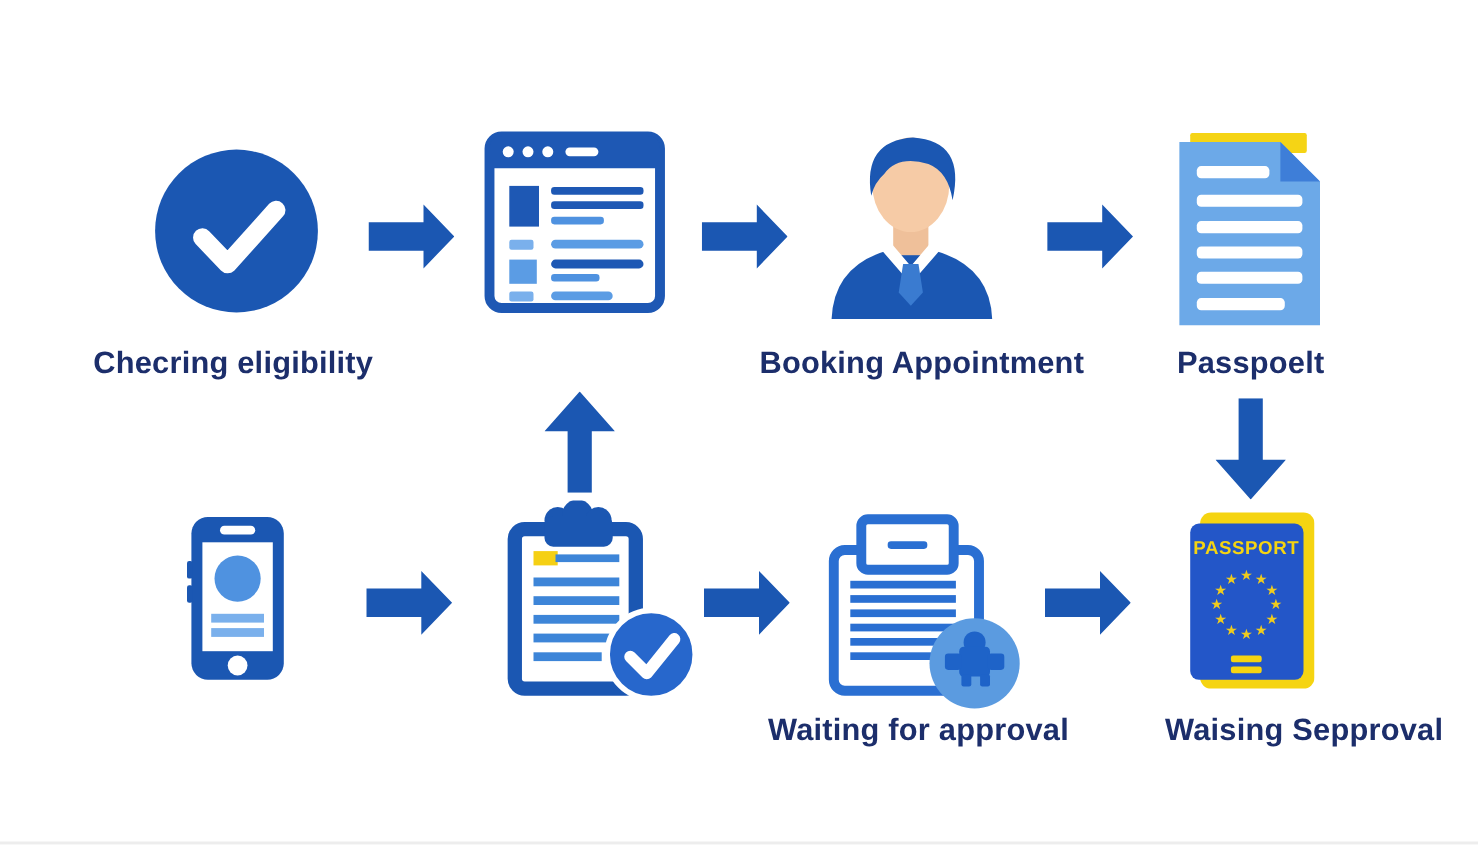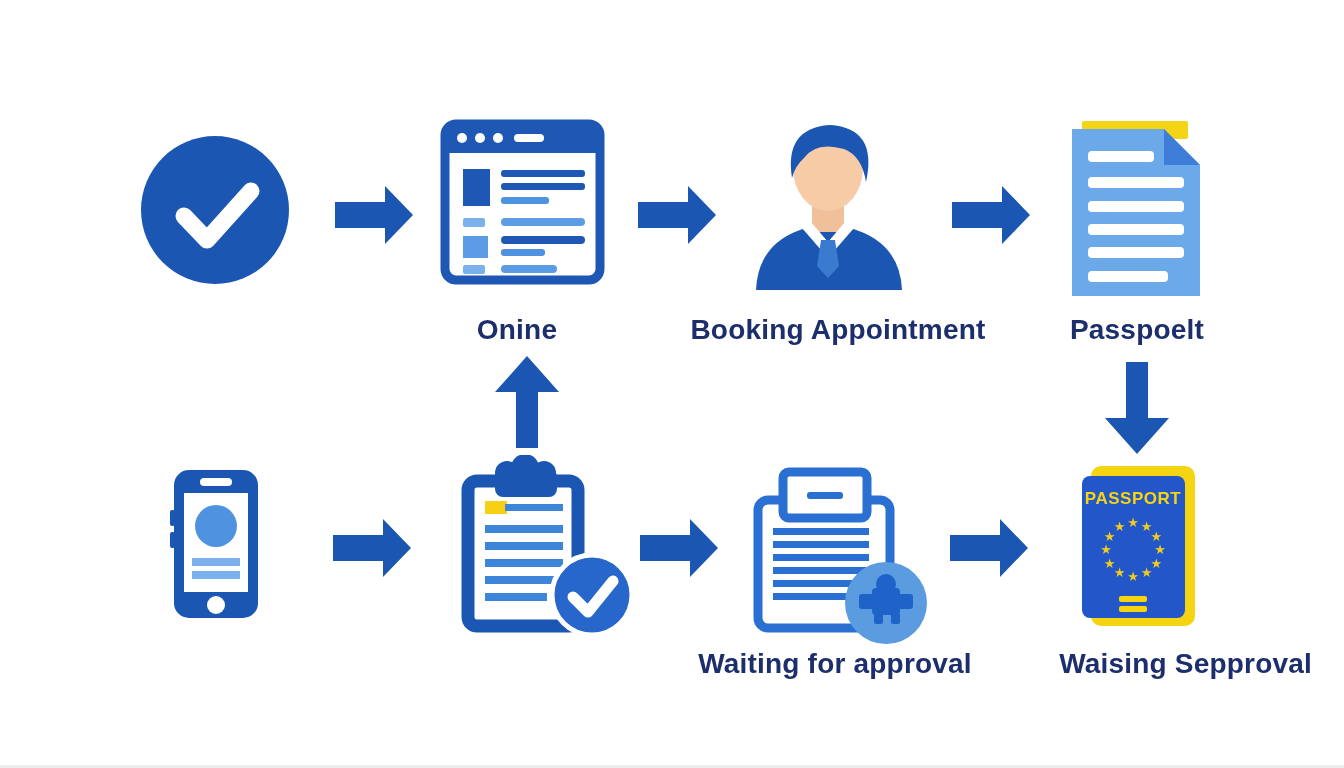--- a/index.html
+++ b/index.html
@@ -82,21 +82,21 @@
       <path d="M92 8 L128 44 L92 44 Z" fill="#3e7ed8"></path>
       <rect x="16" y="30" width="66" height="11" rx="4" fill="#ffffff"></rect>
       <rect x="16" y="56" width="96" height="11" rx="4" fill="#ffffff"></rect>
       <rect x="16" y="80" width="96" height="11" rx="4" fill="#ffffff"></rect>
       <rect x="16" y="103" width="96" height="11" rx="4" fill="#ffffff"></rect>
       <rect x="16" y="126" width="96" height="11" rx="4" fill="#ffffff"></rect>
       <rect x="16" y="150" width="80" height="11" rx="4" fill="#ffffff"></rect>
     </svg>
   </div>
 
-  <div class="step-label" style="left:347px;top:312px;">Onine</div>
+  <div class="step-label" style="left:42px;top:312px;">Checring eligibility</div>
   <div class="step-label" style="left:967px;top:312px;">Passpoelt</div>
   <div class="step-label" style="left:668px;top:312px;">Booking Appointment</div>
 
   <div class="arrow" style="left:495px;top:356px;">
     <svg width="64" height="92" viewBox="0 0 64 92">
       <polygon points="32,0 64,36 43,36 43,92 21,92 21,36 0,36" fill="#1b57b2"></polygon>
     </svg>
   </div>
 
   <div class="arrow" style="left:1105px;top:362px;">

